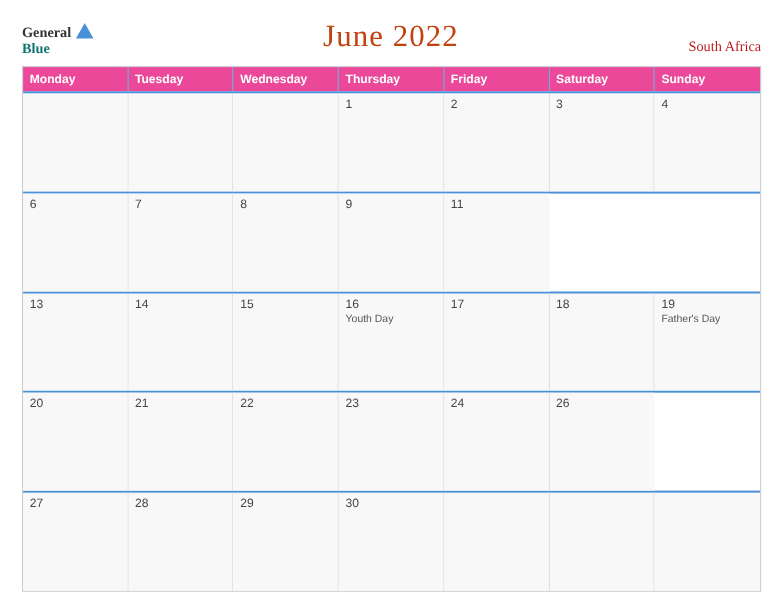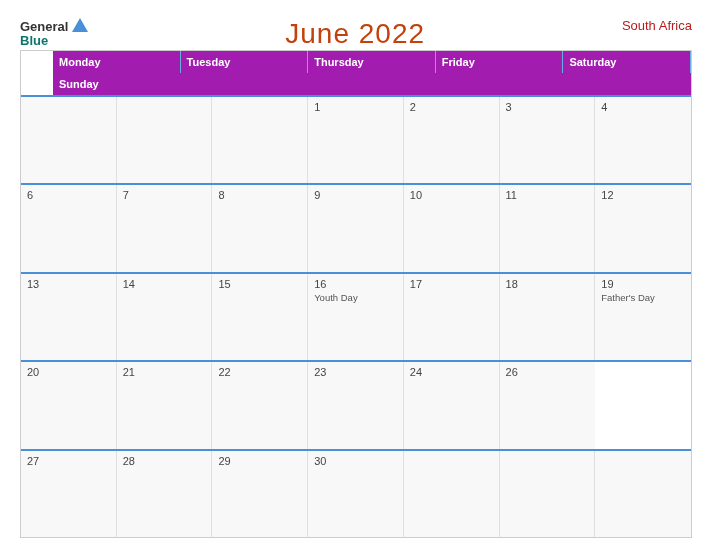--- a/index.html
+++ b/index.html
@@ -13,22 +13,24 @@
     .page {
       width: 712px;
       height: 550px;
       padding: 18px 20px 12px 20px;
       display: flex;
       flex-direction: column;
     }
     
     .header {
       display: flex;
-      align-items: flex-start;
+      align-items: flex-end;
       justify-content: space-between;
+      margin-bottom: 10px;
+      font-family: Liberation Serif, serif;
     }
     .logo {
       display: flex;
       align-items: center;
       gap: 4px;
     }
     .logo-text-general {
       font-size: 13px;
       font-weight: bold;
       color: #333;
@@ -61,23 +63,22 @@
     }
     
     .calendar {
       flex: 1;
       display: flex;
       flex-direction: column;
       border: 1px solid #ccc;
     }
     .calendar-header {
       display: grid;
-      grid-template-columns: repeat(5, 1fr);
-      background: #a21caf;
-      margin-left: 32px;
+      grid-template-columns: repeat(7, 1fr);
+      background: #ec4899;
     }
     .cal-header-cell {
       color: #fff;
       font-size: 11px;
       font-weight: bold;
       padding: 5px 6px;
       text-align: left;
       border-right: 1px solid #6aaee0;
     }
     .cal-header-cell:last-child {
@@ -136,20 +137,21 @@
     </div>
     <div class="month-title">June 2022</div>
     <div class="country-label">South Africa</div>
   </div>
 
   <div class="calendar">
 
     <div class="calendar-header">
       <div class="cal-header-cell">Monday</div>
       <div class="cal-header-cell">Tuesday</div>
+      <div class="cal-header-cell">Wednesday</div>
       <div class="cal-header-cell">Thursday</div>
       <div class="cal-header-cell">Friday</div>
       <div class="cal-header-cell">Saturday</div>
       <div class="cal-header-cell">Sunday</div>
     </div>
 
     <div class="calendar-body">
 
       <div class="cal-week">
         <div class="cal-cell empty"></div>
@@ -176,27 +178,21 @@
         <div class="cal-cell">
           <div class="day-number">7</div>
         </div>
         <div class="cal-cell">
           <div class="day-number">8</div>
         </div>
         <div class="cal-cell">
           <div class="day-number">9</div>
         </div>
         <div class="cal-cell">
-          <div class="day-number">10</div>
-        </div>
-        <div class="cal-cell">
           <div class="day-number">11</div>
-        </div>
-        <div class="cal-cell">
-          <div class="day-number">12</div>
         </div>
       </div>
 
       <div class="cal-week">
         <div class="cal-cell">
           <div class="day-number">13</div>
         </div>
         <div class="cal-cell">
           <div class="day-number">14</div>
         </div>

